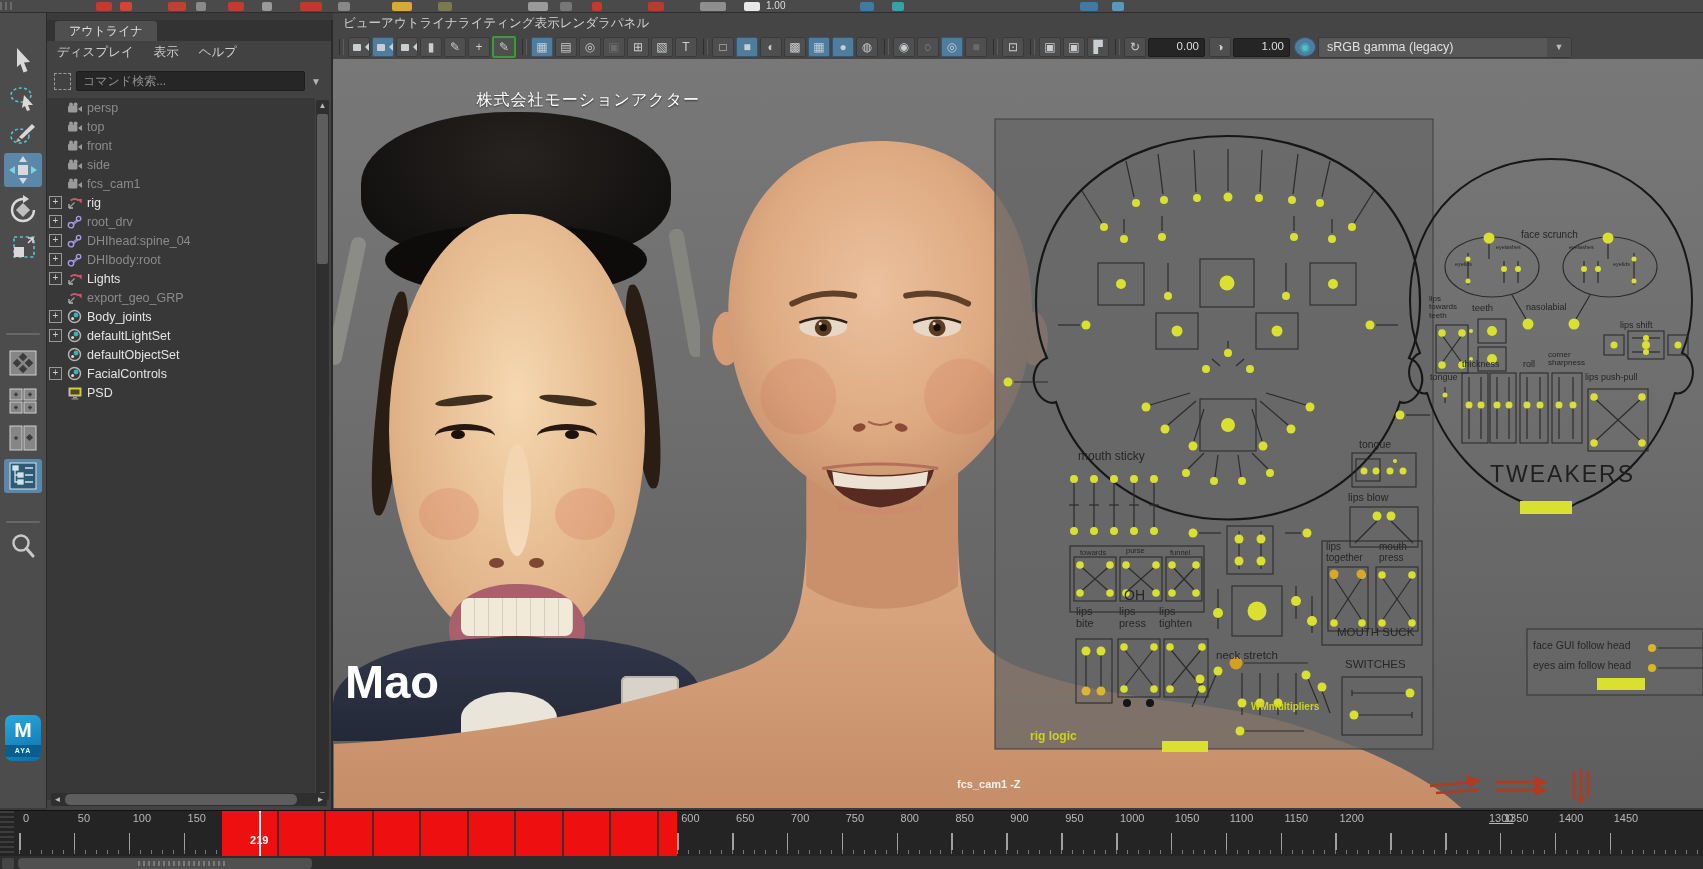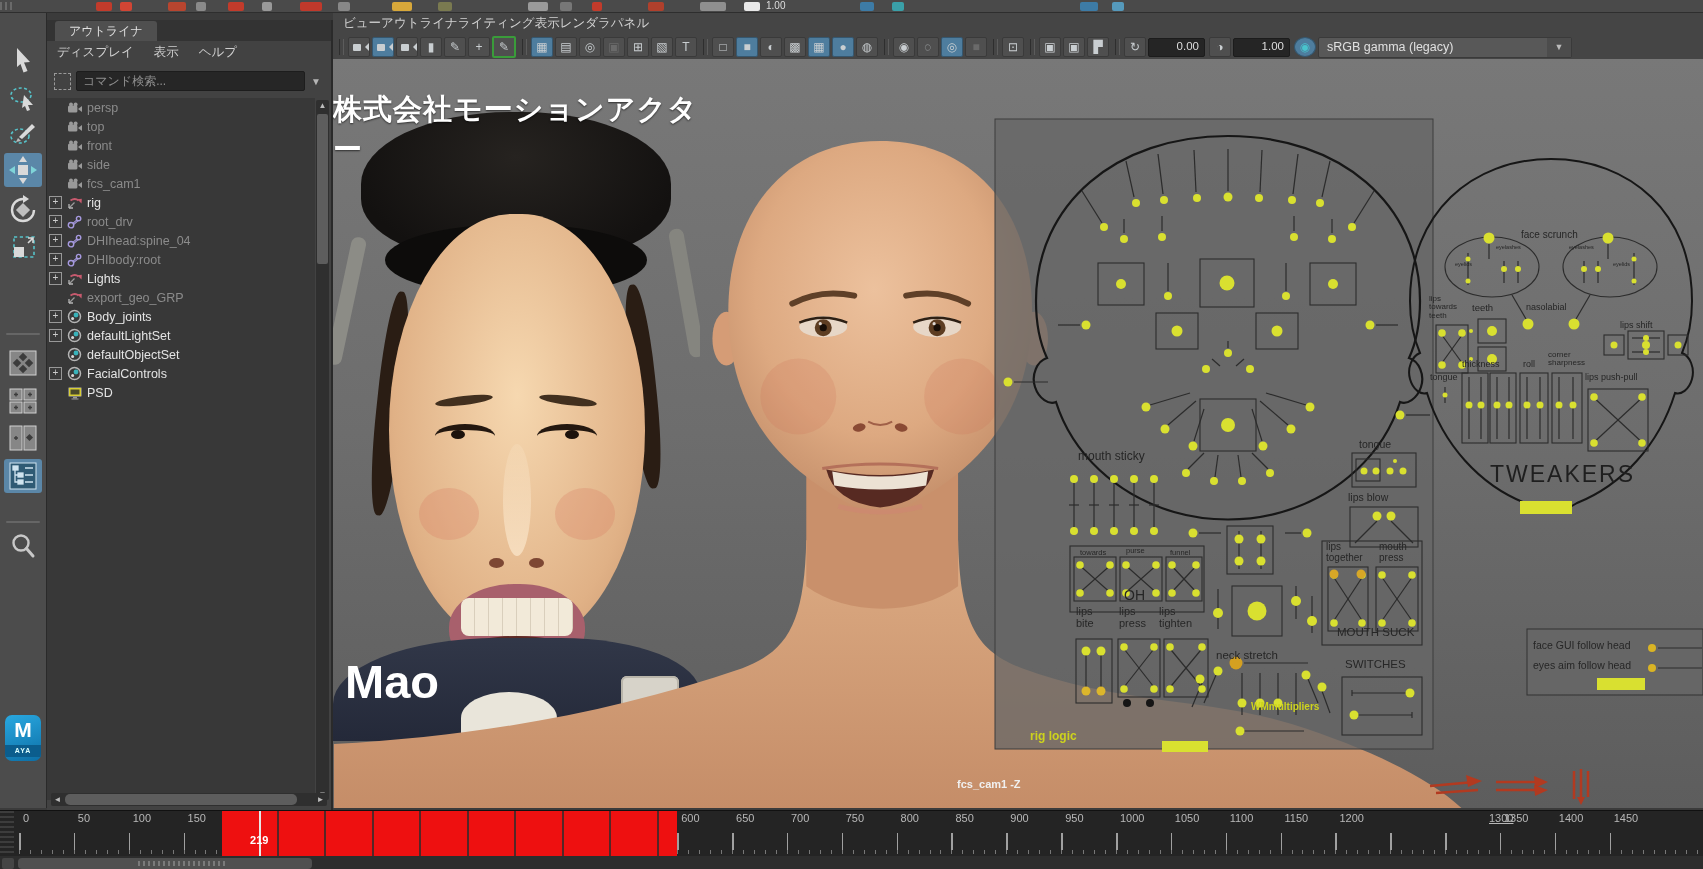--- a/index.html
+++ b/index.html
@@ -64,21 +64,21 @@
   #vp-dropdown{width:252px;height:19px;background:#585858;border:1px solid #3a3a3a;border-radius:2px;
       display:flex;align-items:center;flex:none;}
   #vp-dropdown .txt{flex:1;font-size:12.5px;color:#e0e0e0;padding-left:8px;}
   #vp-dropdown .dbtn{width:24px;height:100%;background:#4c4c4c;color:#bbb;font-size:9px;text-align:center;line-height:19px;}
   #vp-canvas{position:absolute;left:0;top:46px;width:1370px;height:749px;overflow:hidden;
       background:linear-gradient(#787878 0%,#6d6d6d 50%,#5d5d5d 100%);}
   
   #photo{position:absolute;left:0px;top:27px;width:367px;height:655px;overflow:hidden;
       background:linear-gradient(115deg,#44por 0%,#332c26 0%,#262120 45%,#201b19 65%,#5d4128 100%);}
   .ph{position:absolute;}
-  #photo-header{left:0;top:4px;width:100%;text-align:left;font-size:29px;font-weight:bold;color:#fff;
+  #photo-header{left:0;top:4px;width:100%;text-align:right;font-size:16px;font-weight:normal;color:#fff;
       letter-spacing:1px;z-index:9;text-shadow:0 1px 2px rgba(0,0,0,.6);}
   #photo-name{left:12px;top:568px;font-size:47px;font-weight:bold;color:#fff;z-index:9;}
   
   .g{position:absolute;color:#262626;line-height:1.05;z-index:6;}
   .g.pre{white-space:pre-line;}
   .g.yellow{color:#cdd31d;font-weight:bold;}
   .g.title{letter-spacing:2px;color:#1f1f1f;}
   #fcs-label{position:absolute;font-size:11px;font-weight:bold;color:#f0f0f0;z-index:7;}
   svg.layer{position:absolute;z-index:5;}
   #model-svg{z-index:1;}

